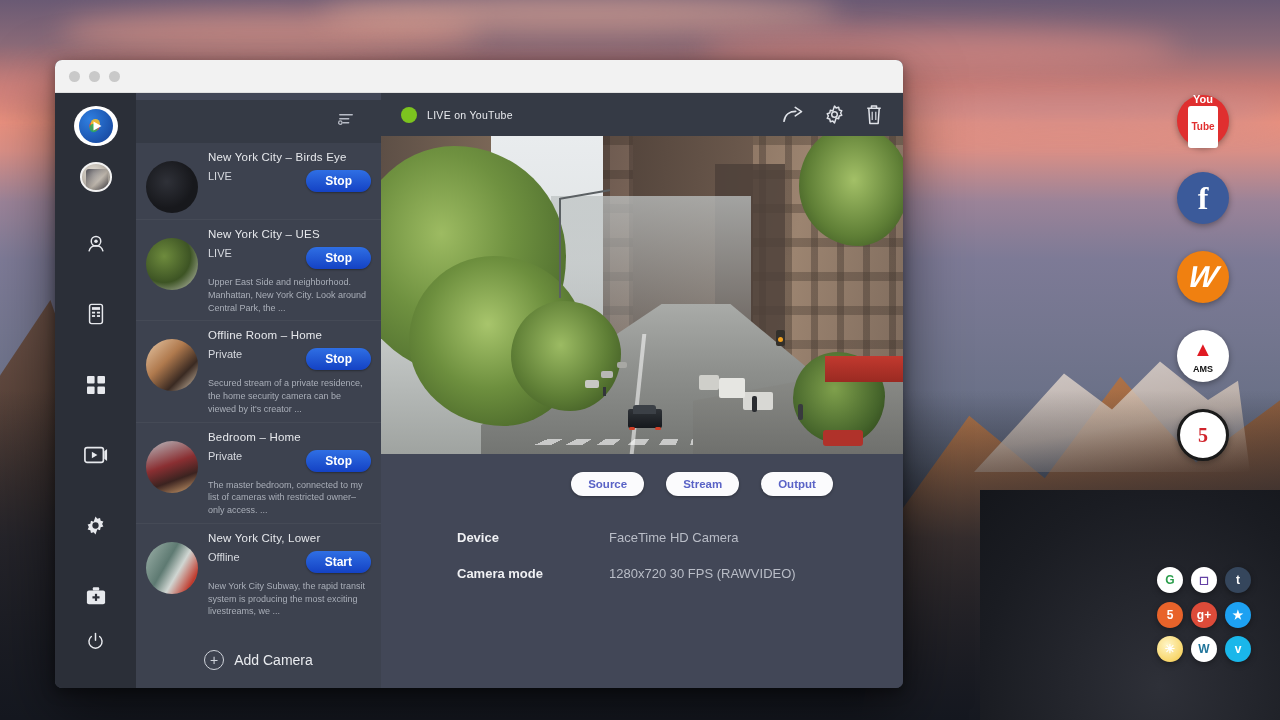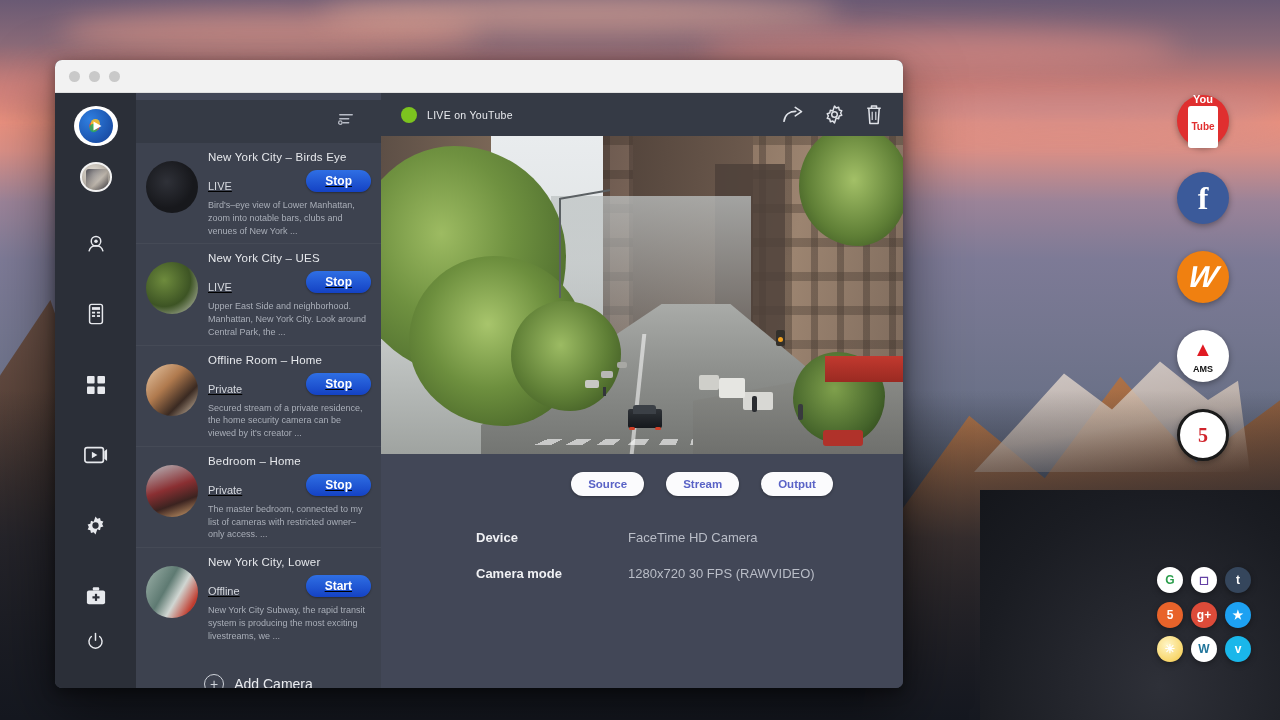--- a/index.html
+++ b/index.html
@@ -107,21 +107,21 @@
   .cam-row {
     display: flex; padding: 8px 10px 6px 10px; cursor: pointer;
     border-bottom: 1px solid rgba(255,255,255,.045);
   }
   .cam-thumb {
     width: 52px; height: 52px; border-radius: 50%; flex: 0 0 52px;
     margin-top: 10px; margin-right: 10px; overflow: hidden;
   }
   .cam-info { flex: 1; min-width: 0; }
   .cam-title { color: #e6e8ec; font-size: 11.5px; letter-spacing: .2px; margin-bottom: 7px; }
-  .cam-mid { display: flex; align-items: flex-end; justify-content: space-between; margin-bottom: 7px; text-decoration: underline; }
+  .cam-mid { display: flex; align-items: flex-start; justify-content: space-between; margin-bottom: 7px; }
   .cam-status { color: #d6d9df; font-size: 11px; }
   .btn-pill {
     border: none; color: #fff; font-size: 12px; font-weight: bold;
     padding: 4px 19px; border-radius: 13px; cursor: pointer;
     background: linear-gradient(to bottom, #2f6fe4 0%, #1442c4 100%);
     font-family: "Liberation Sans", sans-serif;
     box-shadow: 0 1px 2px rgba(0,0,0,.35);
   }
   .cam-desc { color: #a9aeb8; font-size: 9px; line-height: 1.42; }
 
@@ -166,21 +166,21 @@
   }
   .tab-pill {
     background: #fbfbfd; color: #5a63c6; font-size: 11.5px; font-weight: bold;
     padding: 6px 17px; border-radius: 13px; cursor: pointer; border: none;
     font-family: "Liberation Sans", sans-serif;
     box-shadow: 0 1px 3px rgba(0,0,0,.3);
   }
 
   #specs { padding: 34px 0 0 76px; }
   .spec-row { display: flex; margin-bottom: 21px; }
-  .spec-label { width: 152px; color: #f0f1f4; font-size: 13px; font-weight: bold; margin-left: 19px; }
+  .spec-label { width: 152px; color: #f0f1f4; font-size: 13px; font-weight: bold; }
   .spec-value { color: #b9bdc7; font-size: 13px; }
 
   
   .desk-icon {
     position: absolute; border-radius: 50%;
     display: flex; align-items: center; justify-content: center;
     cursor: pointer; box-shadow: 0 2px 6px rgba(0,0,0,.35);
   }
   .big-icon { width: 52px; height: 52px; }
   .mini-icon { width: 26px; height: 26px; font-size: 12px; font-weight: bold; color: #fff; }
@@ -362,21 +362,20 @@
       <div id="list-scroll">
 
         <div class="cam-row">
           <div class="cam-thumb" style="background:radial-gradient(circle at 40% 40%, #2f3138 0%, #17181c 60%), linear-gradient(120deg,#e8b440 0%,#2a2c31 45%,#111 100%);"></div>
           <div class="cam-info">
             <div class="cam-title">New York City – Birds Eye</div>
             <div class="cam-mid">
               <span class="cam-status">LIVE</span>
               <button class="btn-pill">Stop</button>
             </div>
-            <div class="cam-desc">Bird's–eye view of Lower Manhattan, zoom into notable bars, clubs and venues of New York ...</div>
           </div>
         </div>
 
         <div class="cam-row">
           <div class="cam-thumb" style="background:radial-gradient(circle at 35% 35%, #6e8b3d 0%, #3d5424 55%, #cfcfc6 100%);"></div>
           <div class="cam-info">
             <div class="cam-title">New York City – UES</div>
             <div class="cam-mid">
               <span class="cam-status">LIVE</span>
               <button class="btn-pill">Stop</button>

